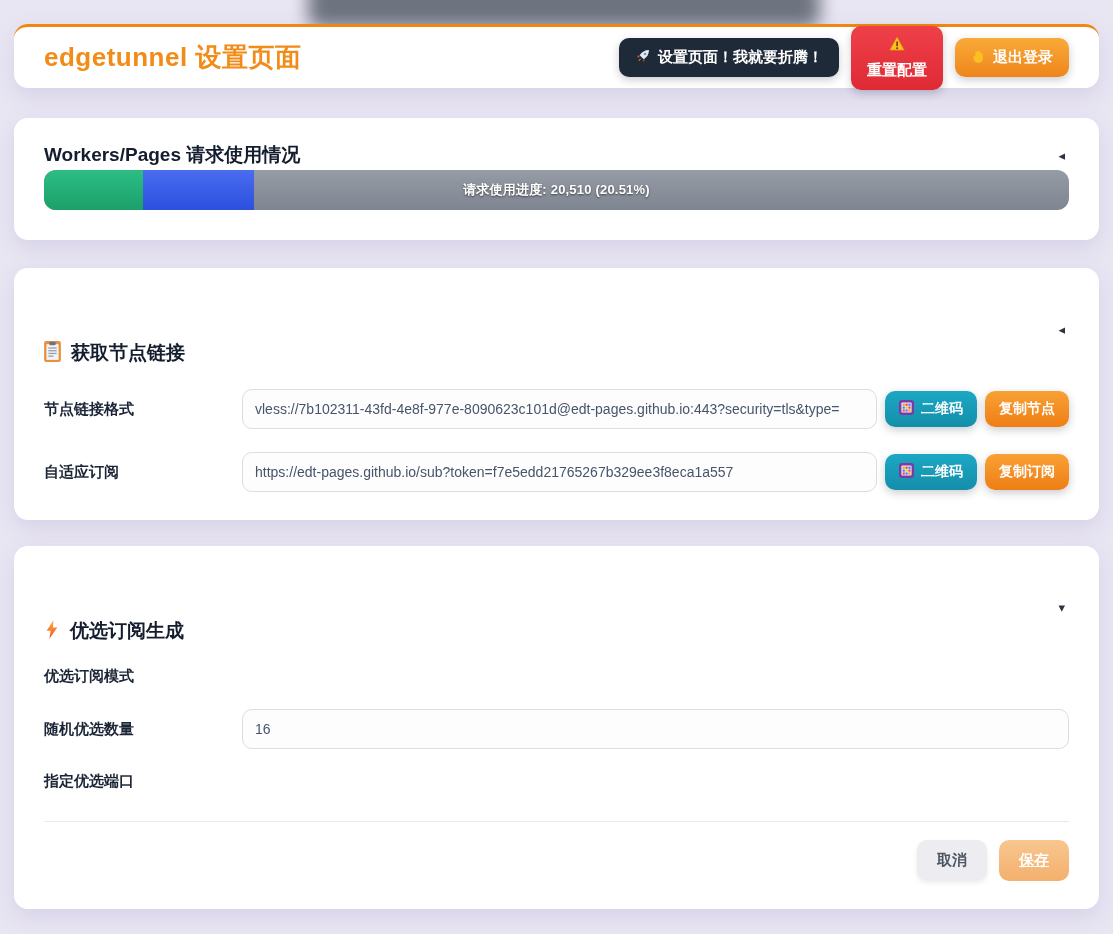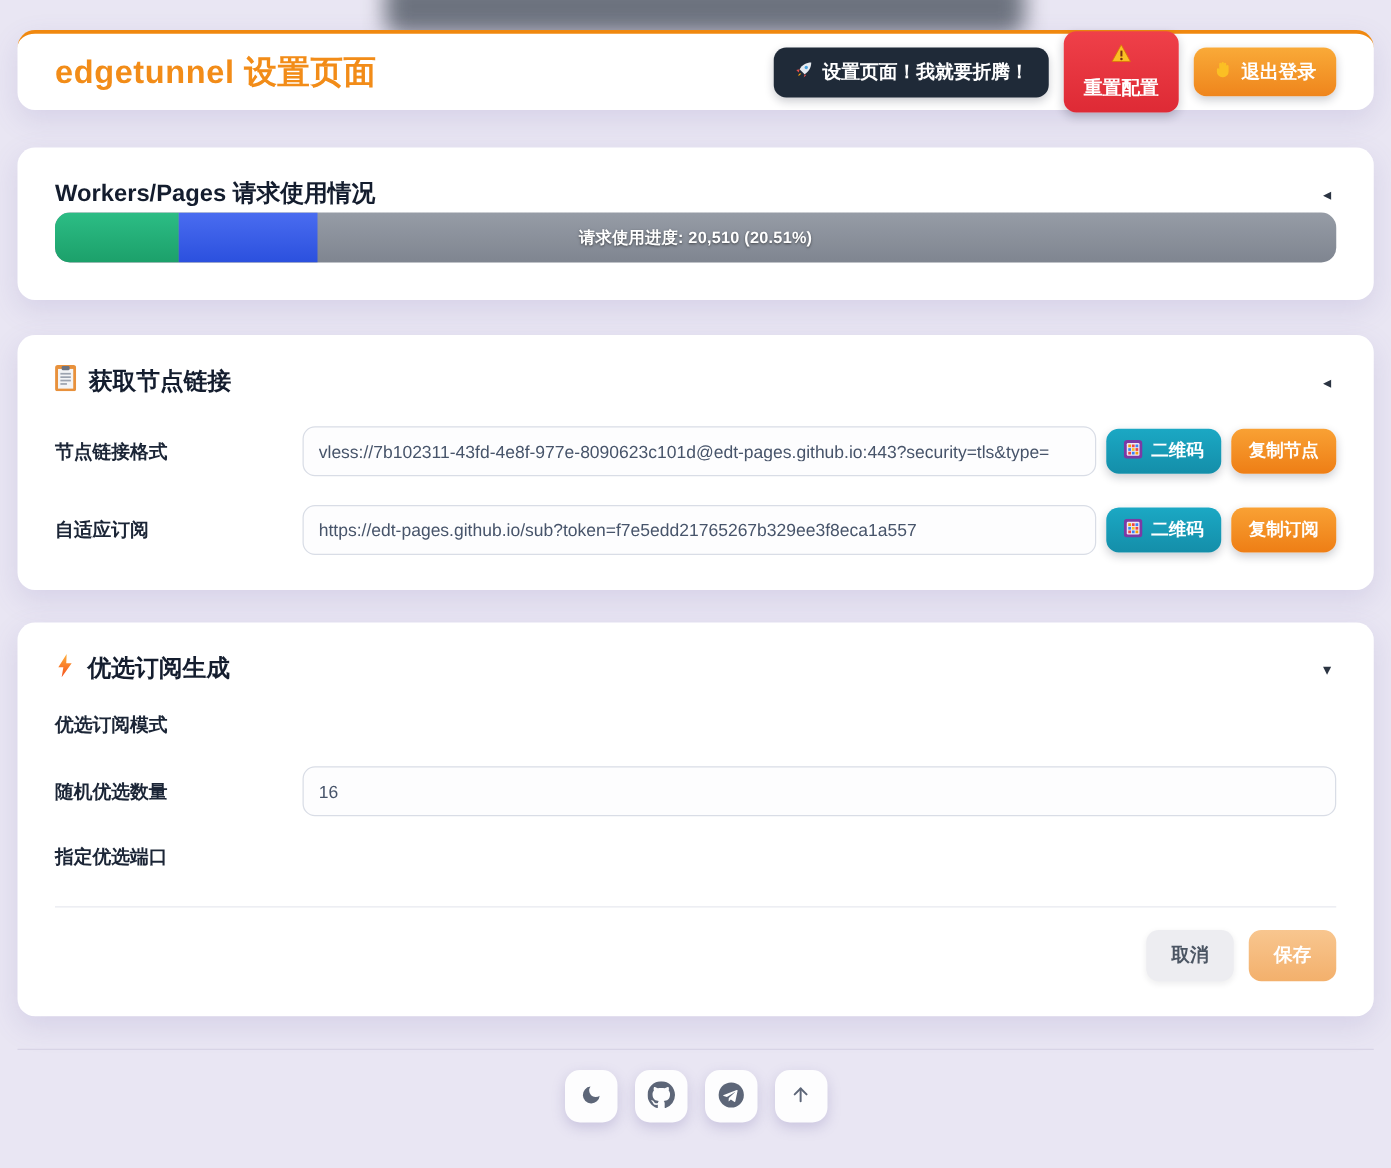--- a/index.html
+++ b/index.html
@@ -36,21 +36,21 @@
     display:inline-flex; align-items:center; gap:7px;
     font-family:inherit; box-shadow:0 3px 8px rgba(20,25,40,.22);
     white-space:nowrap;
   }
   .btn-dark   { background:#1f2a38; }
   .btn-red    { background:linear-gradient(180deg,#ef4049,#de2a35);flex-direction:column; }
   .btn-orange { background:linear-gradient(180deg,#f9aa38,#ef851c); }
   
   .section-card { margin-top:28px; padding:24px 30px 28px; }
   .card-head { display:flex; align-items:center; justify-content:space-between; }
-  .head-left { display:flex; align-items:center; gap:10px; }
+  .head-left { display:flex; align-items:center; gap:10px;margin-top:48px; }
   .sec-title { font-size:19px; font-weight:bold; color:#141d2e; }
   .collapse { font-size:13px; color:#2b3442; cursor:pointer; line-height:1; padding:4px; }
   
   .progress {
     margin-top:2px; height:40px; border-radius:12px;
     background:linear-gradient(180deg,#969ca6,#7f8590);
     position:relative; overflow:hidden; display:flex;
   }
   .seg { height:100%; flex:none; }
   .progress-label {
@@ -67,21 +67,21 @@
     padding:0 12px; font-size:14px; color:#47546a;
     background:#fdfdfe; font-family:inherit;
     text-overflow:ellipsis; outline:none;
   }
   .btn-sm { padding:9px 14px; font-size:14px; margin-left:8px; border-radius:10px; }
   .btn-teal { background:linear-gradient(180deg,#1ba8c4,#148ea9); }
   .btn-copy { background:linear-gradient(180deg,#f9a134,#ee7e15); }
   .divider { margin-top:30px; border-top:1px solid #e8e9ef; }
   .actions { display:flex; justify-content:flex-end; gap:12px; margin-top:18px; }
   .btn-cancel { background:#ededf1; color:#4b5563; box-shadow:0 2px 5px rgba(20,25,40,.08); padding:11px 20px; }
-  .btn-save   { background:linear-gradient(180deg,#f8c68f,#f3b06c); color:#fff; box-shadow:none; padding:1px 20px; }
+  .btn-save   { background:linear-gradient(180deg,#f8c68f,#f3b06c); color:#fff; box-shadow:none; padding:1px 20px;text-decoration:underline; }
   
   .footer { margin-top:26px; border-top:1px solid #d8d4e6; padding-top:16px;
             display:flex; justify-content:center; gap:14px; }
   .icon-btn {
     width:42px; height:42px; background:#fdfdfe; border:none; border-radius:12px;
     box-shadow:0 4px 10px rgba(118,108,170,.28);
     display:flex; align-items:center; justify-content:center; cursor:pointer;
   }
 </style>
 </head>

